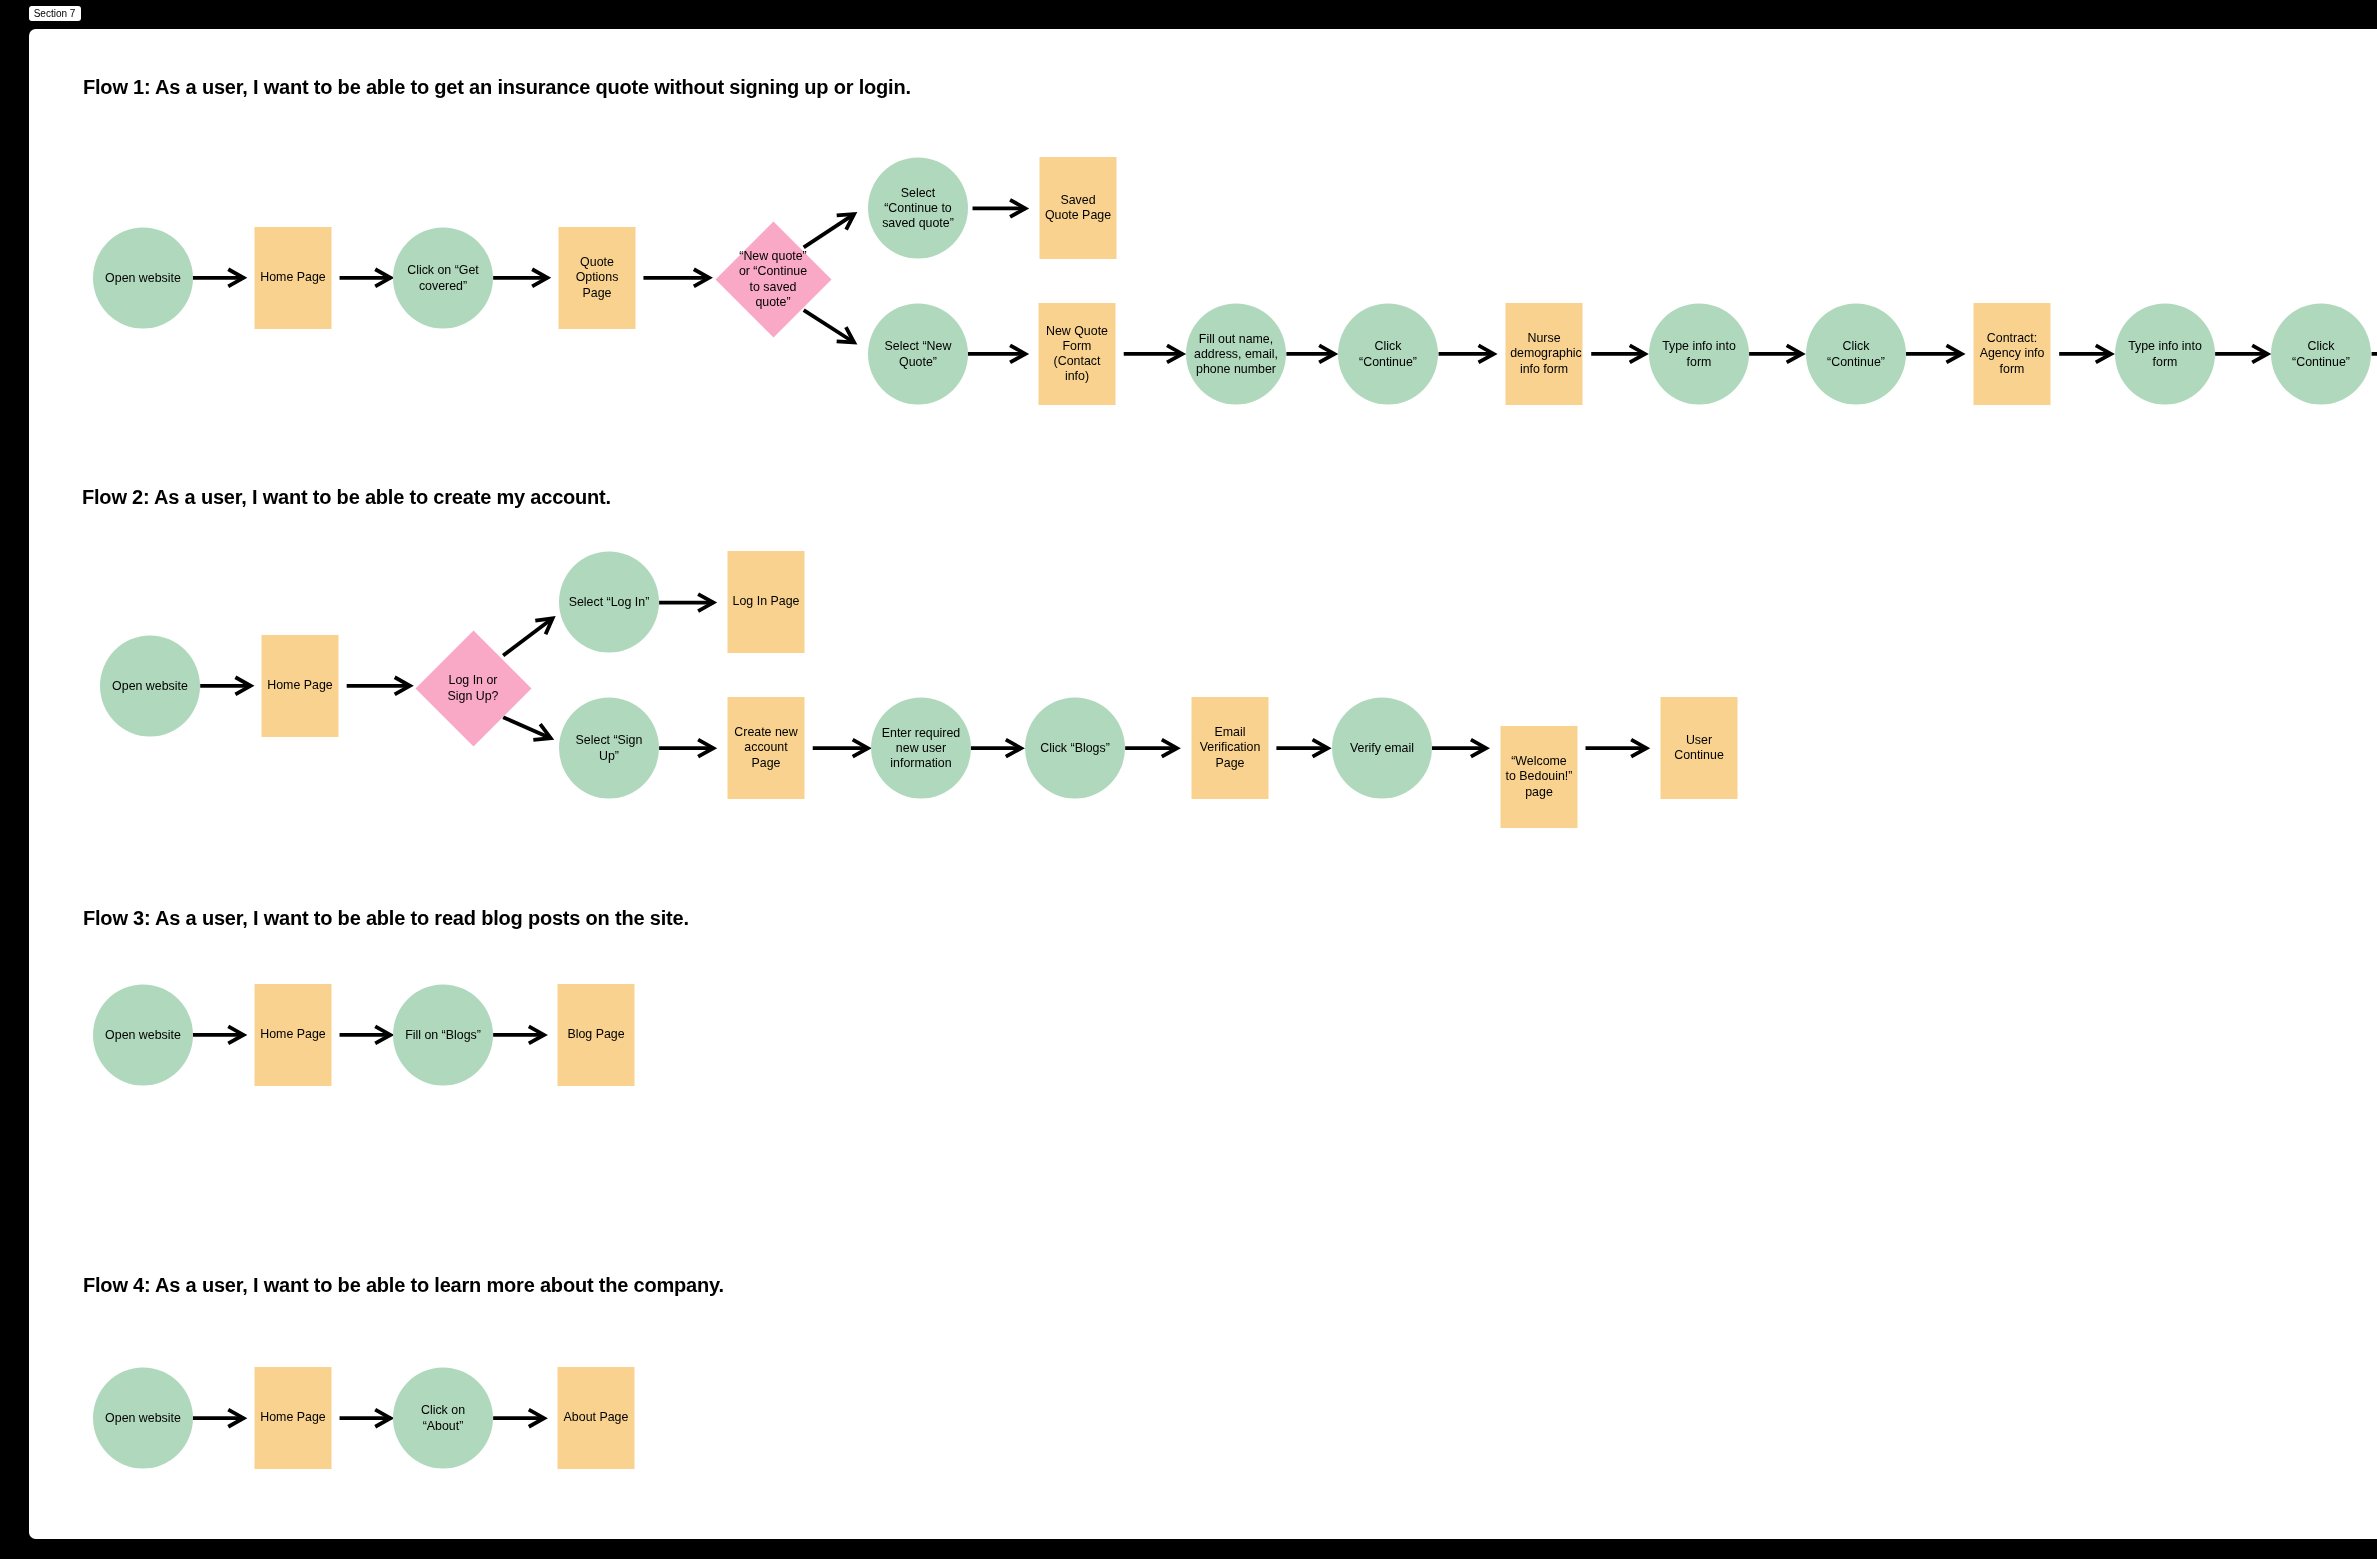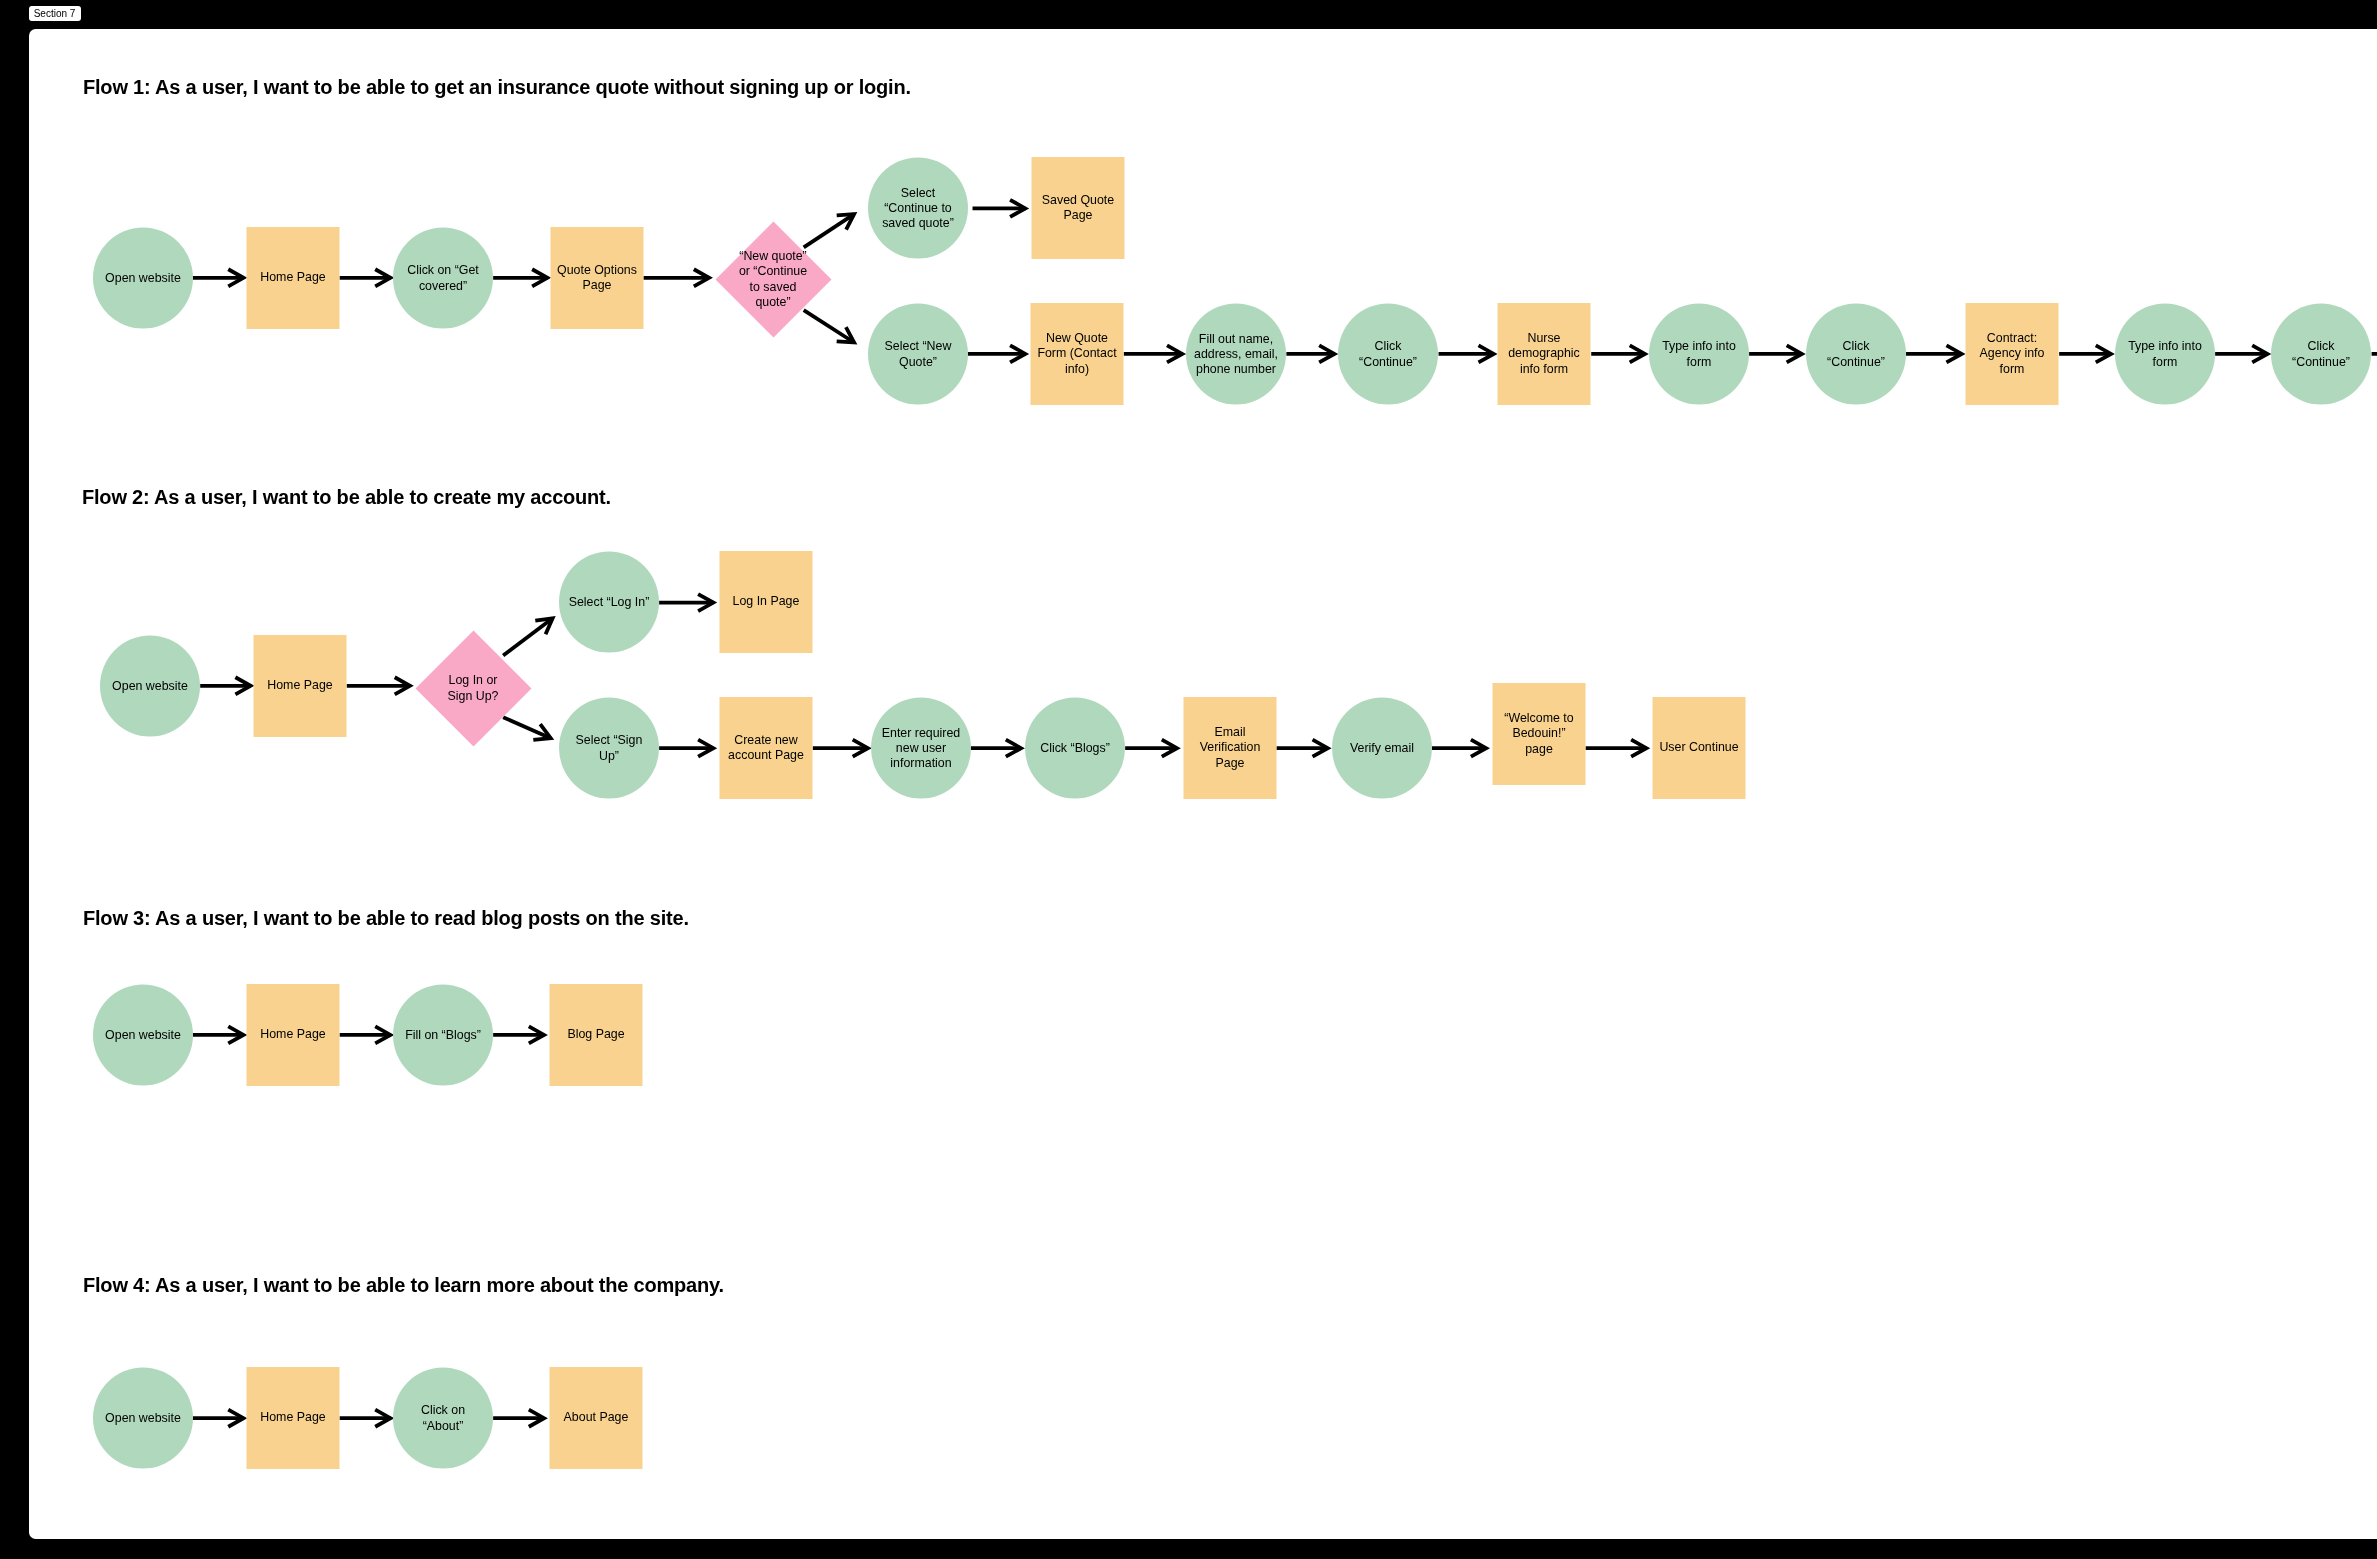--- a/index.html
+++ b/index.html
@@ -7,21 +7,21 @@
          font-family:"Liberation Sans", sans-serif;color:#000;}
   .canvas{position:absolute;left:28.5px;top:28.5px;width:3455px;height:1510px;
           background:var(--canvas,#fff);border-radius:6.7px;}
   .section-chip{position:absolute;left:28.5px;top:5.7px;background:#fff;border-radius:2.9px;
           padding:2.4px 5.2px;font-size:10px;line-height:1.1;color:#000;text-align:right;}
   .arrows{position:absolute;left:0;top:0;width:3512px;height:1560px;}
   .flow-title{position:absolute;font-size:20px;font-weight:700;letter-spacing:-0.2px;white-space:nowrap;}
   .node{position:absolute;transform:translate(-50%,-50%);display:flex;align-items:center;
         justify-content:center;text-align:center;font-size:12.4px;line-height:1.22;}
   .action{width:100px;height:101px;border-radius:50%;background:var(--action-fill,#afd9be);}
-  .screen{width:93px;height:102px;background:var(--screen-fill,#f8d28e);}
+  .screen{width:77px;height:102px;background:var(--screen-fill,#f8d28e);}
   .decision{width:117px;height:117px;background:transparent;}
   .diamond-shape{position:absolute;left:50%;top:50%;width:82px;height:82px;
         background:var(--decision-fill,#f8a8c8);transform:translate(-50%,-50%) rotate(45deg);}
   .lbl{position:relative;width:88%;}
   .decision .lbl{width:75px;}
 </style>
 </head>
 <body>
 
 <div class="stage">
@@ -170,21 +170,21 @@
     </div>
   <div class="node action" style="left:1075px;top:748px">
       <span class="lbl">Click “Blogs”</span>
     </div>
   <div class="node screen" style="left:1230px;top:748px">
       <span class="lbl">Email Verification Page</span>
     </div>
   <div class="node action" style="left:1382px;top:748px">
       <span class="lbl">Verify email</span>
     </div>
-  <div class="node screen" style="left:1539px;top:734px">
+  <div class="node screen" style="left:1539px;top:777px">
       <span class="lbl">“Welcome to Bedouin!” page</span>
     </div>
   <div class="node screen" style="left:1699px;top:748px">
       <span class="lbl">User Continue</span>
     </div>
 
   <div class="node action" style="left:143px;top:1035px">
       <span class="lbl">Open website</span>
     </div>
   <div class="node screen" style="left:293px;top:1035px">

